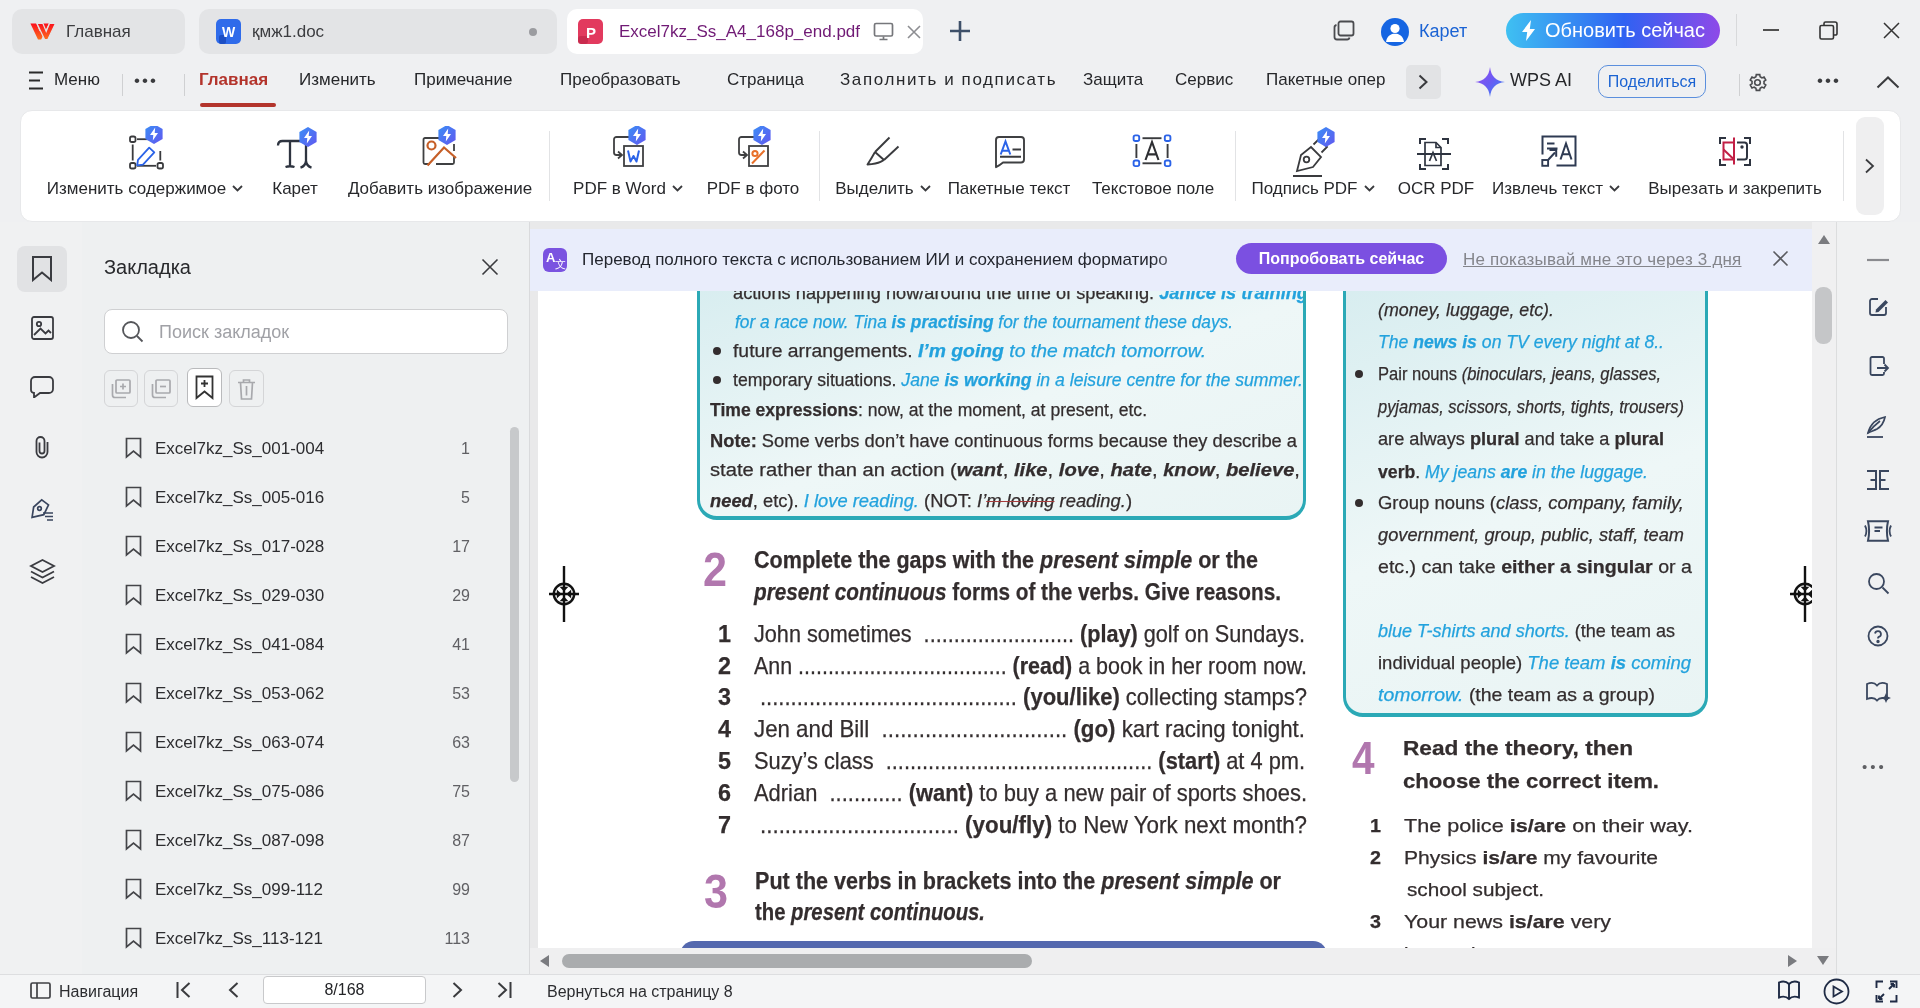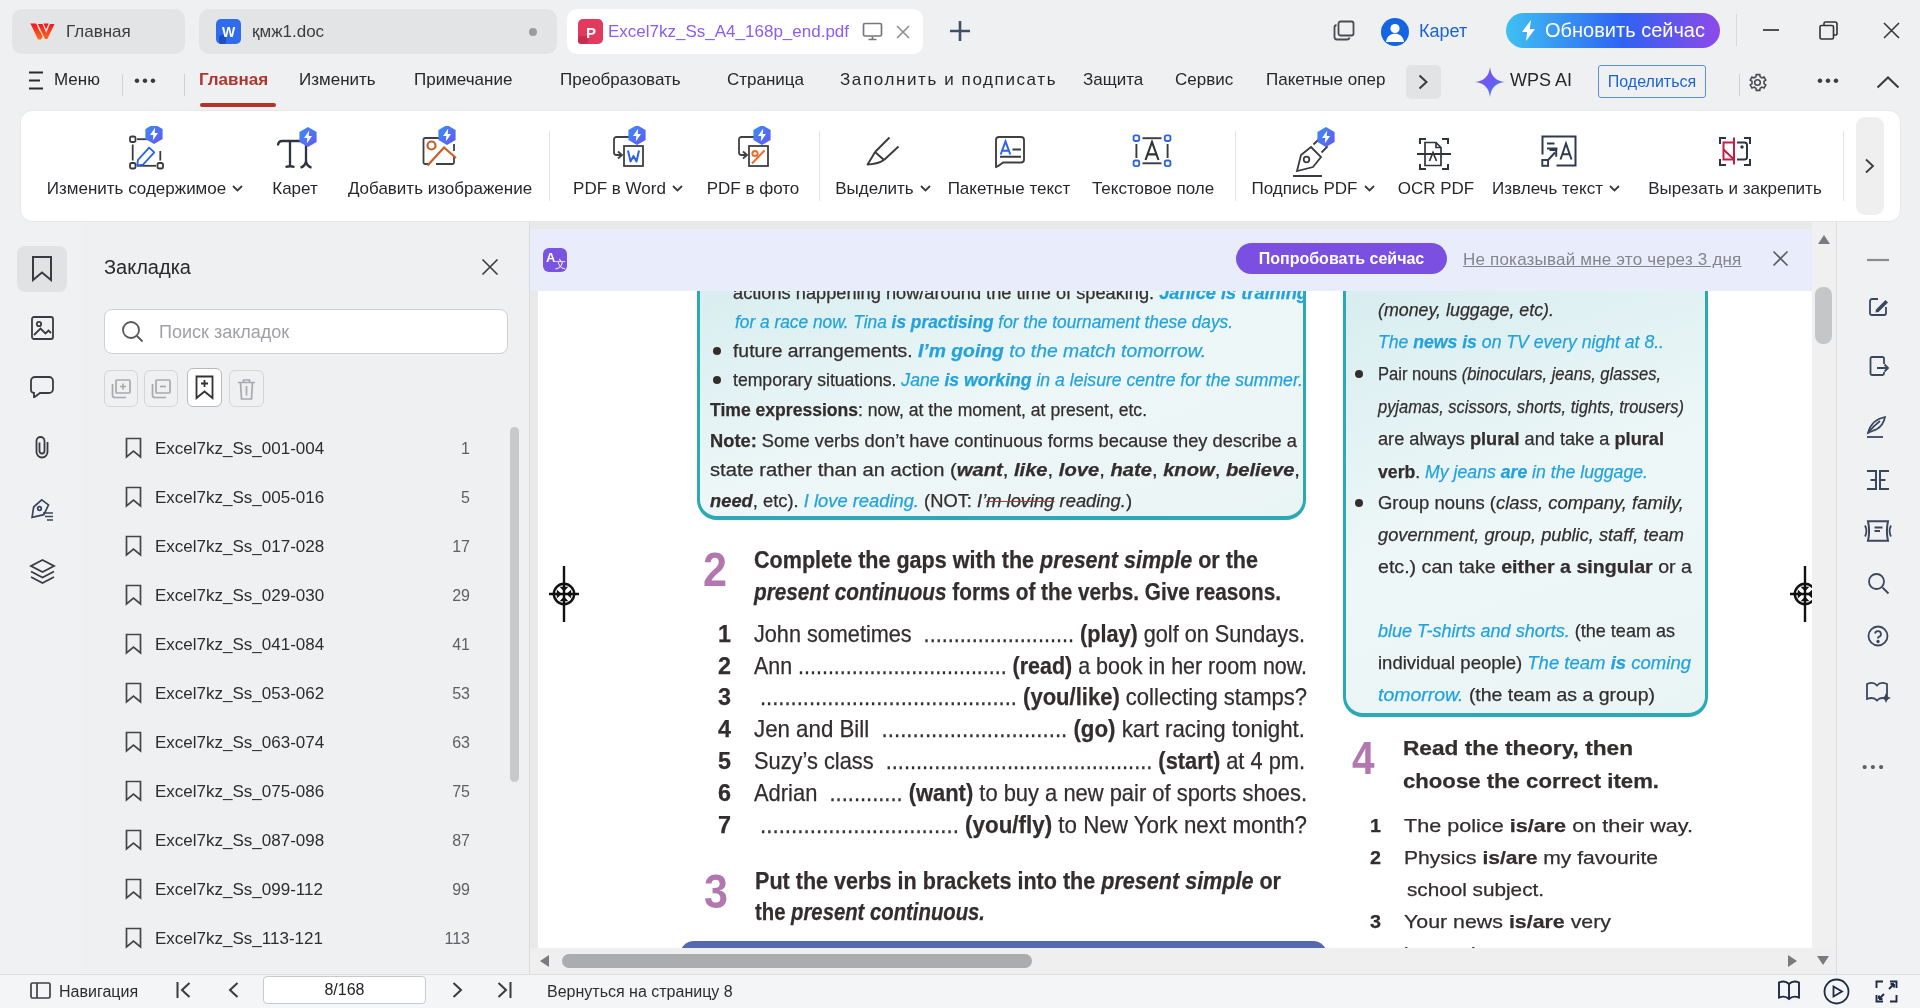--- a/index.html
+++ b/index.html
@@ -43,21 +43,21 @@
   <span class="tlabel" style="margin-left:11px">қмж1.doc</span>
   <div class="i" style="left:330px;top:19px;width:8px;height:8px;border-radius:4px;background:#9b9ca0"></div>
 </div>
 
 <div class="tab" style="left:567px;width:356px;background:#ffffff">
   <svg style="margin-left:11px" width="25" height="25" viewBox="0 0 25 25">
       <rect x="0" y="0" width="25" height="25" rx="5" fill="#e23a5e"></rect>
       <rect x="0" y="17" width="10" height="8" rx="3" fill="#c92b4e"></rect>
       <text x="13" y="18.5" font-size="15" font-weight="bold" fill="#fff" text-anchor="middle" font-family="Liberation Sans">P</text>
     </svg>
-  <span class="tlabel" style="margin-left:5px;color:#8b5cf6">Excel7kz_Ss_A4_168p_end.pdf</span>
+  <span class="tlabel" style="margin-left:16px;color:#701a75">Excel7kz_Ss_A4_168p_end.pdf</span>
   <svg style="margin-left:13px" width="21" height="19" viewBox="0 0 21 19" fill="none" stroke="#76777b" stroke-width="1.7">
       <rect x="1.5" y="1.5" width="18" height="12.5" rx="1.5"></rect>
       <path d="M10.5 14.5 V17 M6.5 17.5 H14.5"></path>
     </svg>
   <svg style="margin-left:12px" width="16" height="16" viewBox="0 0 16 16" stroke="#8d8e92" stroke-width="1.6">
       <path d="M2 2 L14 14 M14 2 L2 14"></path>
     </svg>
 </div>
 
 <svg class="i" style="left:948px;top:19px" width="24" height="24" viewBox="0 0 24 24" stroke="#3e5069" stroke-width="2.6">
@@ -117,21 +117,21 @@
     <defs>
       <linearGradient id="ai" x1="0" y1="0" x2="1" y2="1">
         <stop offset="0" stop-color="#9a4df0"></stop>
         <stop offset=".5" stop-color="#6a5af3"></stop>
         <stop offset="1" stop-color="#2f8df4"></stop>
       </linearGradient>
     </defs>
     <path d="M12 0 C12.9 7.5 16.5 11.1 24 12 C16.5 12.9 12.9 16.5 12 24 C11.1 16.5 7.5 12.9 0 12 C7.5 11.1 11.1 7.5 12 0 Z" fill="url(#ai)"></path>
   </svg>
 <div class="mitem" style="left:1510px;font-size:18px">WPS AI</div>
-<div class="i" style="left:1598px;top:65px;width:108px;height:33px;border:1.5px solid #5b8fdd;border-radius:3px;display:flex;align-items:center;justify-content:center;font-size:16px;color:#1b63d2">Поделиться</div>
+<div class="i" style="left:1598px;top:65px;width:108px;height:33px;border:1.5px solid #5b8fdd;border-radius:10px;display:flex;align-items:center;justify-content:center;font-size:16px;color:#1b63d2">Поделиться</div>
 <div class="i" style="left:1739px;top:74px;width:1px;height:22px;background:#cfd0d2"></div>
 <svg class="i" style="left:1747px;top:72px" width="21" height="21" viewBox="0 0 24 24" fill="none" stroke="#4a4b4f" stroke-width="1.8">
     <circle cx="12" cy="12" r="3.2"></circle>
     <path d="M19.5 12a7.5 7.5 0 0 0-.1-1.2l2.1-1.6-2-3.5-2.5 1a7.6 7.6 0 0 0-2-1.2L14.6 3h-4l-.4 2.5a7.6 7.6 0 0 0-2 1.2l-2.5-1-2 3.5 2.1 1.6a7.5 7.5 0 0 0 0 2.4L3.7 14.8l2 3.5 2.5-1a7.6 7.6 0 0 0 2 1.2l.4 2.5h4l.4-2.5a7.6 7.6 0 0 0 2-1.2l2.5 1 2-3.5-2.1-1.6c.06-.4.1-.8.1-1.2Z"></path>
   </svg>
 <div class="mitem" style="left:1817px;top:71px;font-size:17px;letter-spacing:2px;color:#3a3b3e">•••</div>
 <svg class="i" style="left:1876px;top:76px" width="24" height="13" viewBox="0 0 24 13" fill="none" stroke="#3a3b3e" stroke-width="2">
     <path d="M1.5 11.5 L12 1.5 L22.5 11.5"></path>
   </svg>
 
@@ -472,20 +472,21 @@
       <path d="M1.5 1.5 H15.5 V20 L8.5 14 L1.5 20 Z"></path>
     </svg>
     <span class="bmtxt">Excel7kz_Ss_113-121</span>
     <span class="bmnum">113</span>
   </div>
 <div class="i" style="left:510px;top:427px;width:9px;height:355px;background:#c7c9cb;border-radius:4.5px"></div>
 <div class="i" style="left:530px;top:229px;width:1282px;height:62px;background:#e9edfb;z-index:30">
 <div class="i" style="left:13px;top:19px;width:24px;height:24px;background:#7a53e0;border-radius:6px"></div>
 <div class="i" style="left:16px;top:21px;color:#fff;font-size:13px;font-weight:bold">A</div>
 <div class="i" style="left:25px;top:28px;color:#fff;font-size:11px">文</div>
+<div class="i" style="left:52px;top:21px;width:620px;height:22px;overflow:hidden;font-size:17px;color:#23262e;white-space:nowrap;-webkit-mask-image:linear-gradient(90deg,#000 92%,transparent)">Перевод полного текста с использованием ИИ и сохранением форматиро</div>
 <div class="i" style="left:706px;top:14px;width:211px;height:31px;border-radius:16px;background:#7b50e1;display:flex;align-items:center;justify-content:center;color:#fff;font-size:16px;font-weight:bold">Попробовать сейчас</div>
 <div class="i" style="left:933px;top:21px;font-size:17px;letter-spacing:0.2px;color:#84858b;text-decoration:underline">Не показывай мне это через 3 дня</div>
 <svg class="i" style="left:1242px;top:21px" width="17" height="17" viewBox="0 0 17 17" stroke="#5a5b60" stroke-width="1.6">
       <path d="M1.5 1.5 L15.5 15.5 M15.5 1.5 L1.5 15.5"></path>
     </svg>
 </div>
 <div class="i" style="left:538px;top:229px;width:1274px;height:860px;background:#fff;overflow:hidden">
 <div class="i" style="left:159px;top:23px;width:609px;height:268px;border:3px solid #2ba9b6;border-bottom-width:4.5px;border-radius:20px;background:linear-gradient(160deg,#d5ecef,#eef7f7 55%,#e9f4f4);overflow:hidden">
 <div class="i pdft" id="pl1" style="left:33px;top:23px;height:30px;line-height:30px;font-size:18px;color:#332d2e;white-space:nowrap;transform:scaleX(1.0117);transform-origin:0 50%;">actions happening now/around the time of speaking. <i style="color:#23a2dd"><b>Janice is training</b></i></div>
 <div class="i pdft" id="pl2" style="left:35px;top:52px;height:30px;line-height:30px;font-size:18px;color:#332d2e;white-space:nowrap;transform:scaleX(0.9612);transform-origin:0 50%;"><i style="color:#23a2dd">for a race now. Tina <b>is practising</b> for the tournament these days.</i></div>

